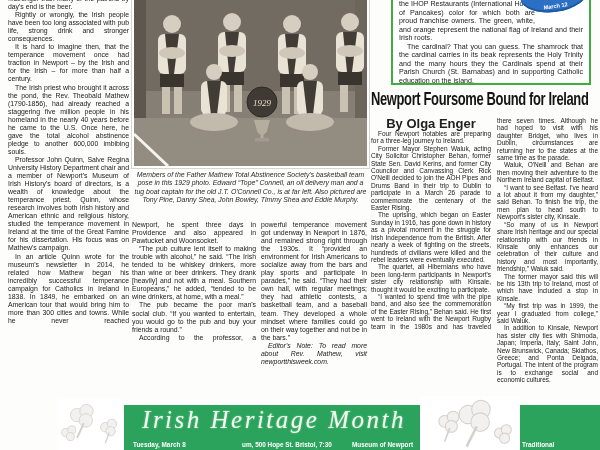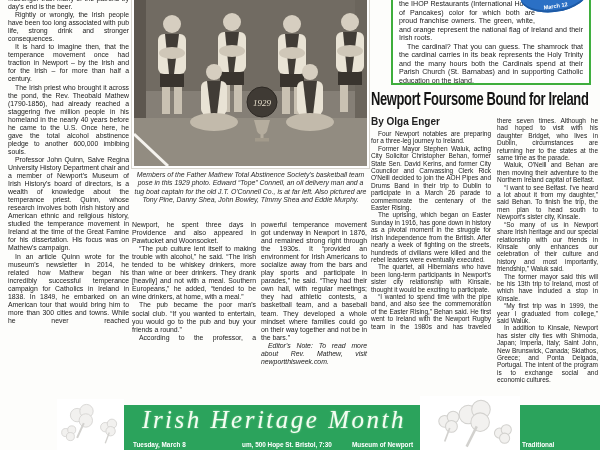--- a/index.html
+++ b/index.html
@@ -27,21 +27,21 @@
   .sidebar-box p + p{text-indent:8px;}
   .badge-spacer{float:right;width:48px;height:24px;}
   .march-badge{position:absolute;left:520px;top:-24px;width:68px;height:36px;background:var(--badge_blue,#2b70c5);
                border-radius:50%;transform:rotate(-8deg);color:#fff;display:flex;align-items:flex-end;
                justify-content:center;font-size:5.6px;font-weight:bold;padding-bottom:3px;box-sizing:border-box;
                box-shadow:inset 0 -2px 0 #1d5aa5;}
   
   .headline{position:absolute;left:371px;top:89px;width:229px;font-weight:bold;font-size:18px;
             letter-spacing:-0.5px;white-space:nowrap;color:var(--headline_ink,#141414);
             transform:scaleX(0.72);transform-origin:left top;}
-  .byline{position:absolute;left:371px;top:116px;width:120px;font-weight:bold;font-size:10px;}
+  .byline{position:absolute;left:371px;top:116px;width:120px;text-align:center;font-weight:bold;font-size:13px;}
   
   .banner-green{position:absolute;left:124px;top:405px;width:476px;height:45px;background:var(--banner_green,#2ba35c);}
   .banner-title{position:absolute;left:124px;top:406px;width:300px;text-align:center;
                 font-family:"Liberation Serif",serif;font-size:25px;letter-spacing:2.5px;color:#f4fdf2;
                 text-shadow:0 0 2px #8fd8a4;font-style:italic;}
   .shamrock-patch{position:absolute;background:#ffffff;overflow:hidden;}
   .patch-left{left:57px;top:399px;width:67px;height:51px;}
   .patch-right{left:420px;top:396px;width:100px;height:54px;}
   .shamrock-patch svg{width:100%;height:100%;display:block;}
   .event{position:absolute;top:441px;color:#ffffff;font-weight:bold;font-size:6.4px;white-space:nowrap;}
@@ -144,21 +144,21 @@
   </div>
 
   <div class="col col-a" style="left:261px;top:221px;width:106px;">
     <p class="noindent">powerful temperance movement got underway in Newport in 1876, and remained strong right through the 1930s. It “provided an environment for Irish Americans to socialize away from the bars and play sports and participate in parades,” he said. “They had their own hall, with regular meetings; they had athletic contests, a basketball team, and a baseball team. They developed a whole mindset where families could go on their way together and not be in the bars.”</p>
     <p class="note">Editor's Note: To read more about Rev. Mathew, visit newportthisweek.com.</p>
   </div>
 
   <div class="sidebar-box">
     <span class="badge-spacer"></span>
     <p>the IHOP Restaurants (International House of Pancakes) color for which both are proud franchise owners. The green, white, and orange represent the national flag of Ireland and their Irish roots.</p>
-    <p>The cardinal? That you can guess. The shamrock that the cardinal carries in its beak represents the Holy Trinity and the many hours both the Cardinals spend at their Parish Church (St. Barnabas) and in supporting Catholic education on the island.</p>
+    <p>The cardinal? That you can guess. The shamrock that the cardinal carries in its beak represents the Holy Trinity and the many hours they the Cardinals spend at their Parish Church (St. Barnabas) and in supporting Catholic education on the island.</p>
   </div>
   <div class="march-badge">
     <span>March 12</span>
   </div>
 
   <div class="headline">Newport Foursome Bound for Ireland</div>
   <div class="byline">By Olga Enger</div>
 
   <div class="col col-b" style="left:371px;top:130px;width:120px;">
     <p>Four Newport notables are preparing for a three-leg journey to Ireland.</p>

